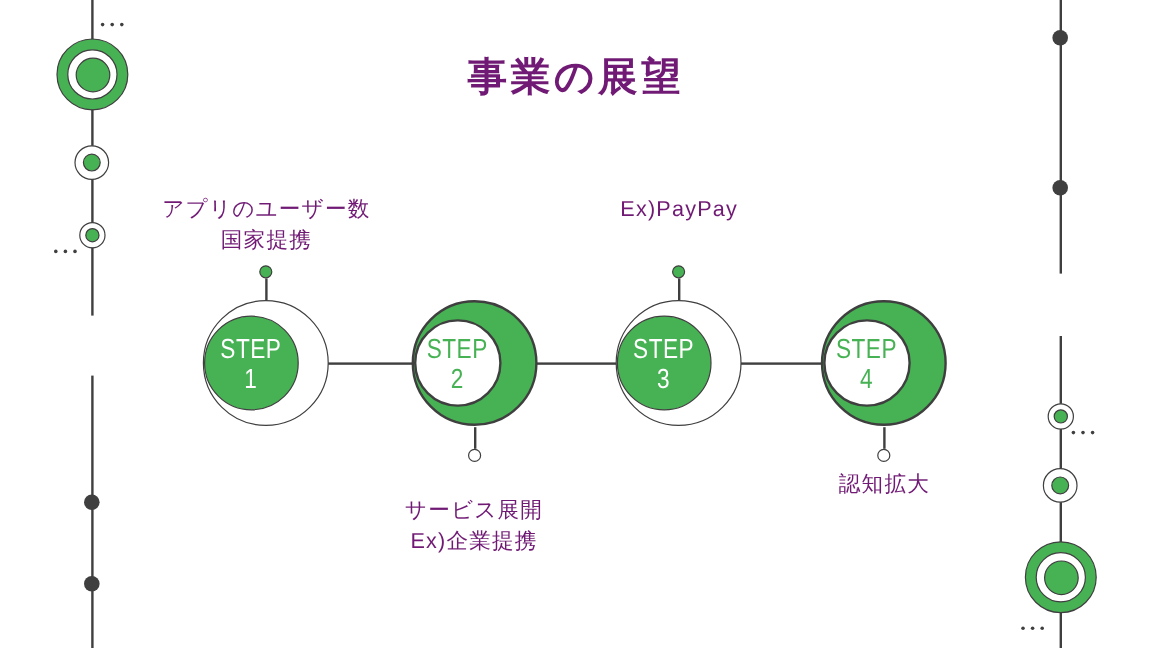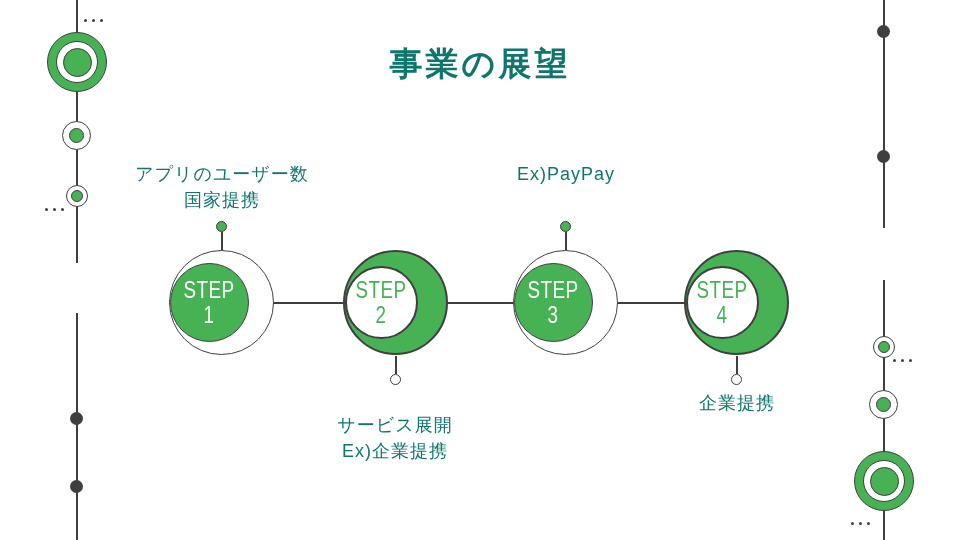--- a/index.html
+++ b/index.html
@@ -5,21 +5,21 @@
   * { margin:0; padding:0; box-sizing:border-box; }
   html,body { background:#fff; }
   .slide {
     position:relative; width:960px; height:540px; background:#ffffff;
     overflow:hidden; font-family:"Liberation Sans", sans-serif;
   }
   
   .title {
     position:absolute; top:42px; left:0; width:100%;
     text-align:center; font-size:33px; font-weight:700;
-    letter-spacing:3px; color:#0f766e;
+    letter-spacing:3px; color:#701a75;
   }
   
   .step-outer {
     position:absolute; top:250px; width:105px; height:105px; border-radius:50%;
     display:flex; align-items:center; 
   }
   .step-outer.filled { background:#ffffff; border:1.5px solid #3f3f3f; }
   .step-outer.ring   { background:#47b254; border:2px solid #3f3f3f; }
   .step-inner-filled {
     width:79px; height:79px; border-radius:50%; background:#47b254;
@@ -42,21 +42,21 @@
     position:absolute; width:11px; height:11px; border-radius:50%;
     background:#47b254; border:1.5px solid #3f3f3f;
   }
   .dot-hollow {
     position:absolute; width:11px; height:11px; border-radius:50%;
     background:#ffffff; border:1.5px solid #3f3f3f;
   }
   
   .annot {
     position:absolute; width:300px; text-align:center;
-    color:#0f766e; font-size:18px; line-height:26px; font-weight:300;
+    color:#701a75; font-size:18px; line-height:26px; font-weight:300;
     letter-spacing:1px;
   }
   .annot.above { top:161px; }
   .annot.below { top:390px; }
   
   .vline { position:absolute; width:1.5px; background:#3f3f3f; }
   .bdot  { position:absolute; width:13px; height:13px; border-radius:50%; background:#3f3f3f; }
   .edots { position:absolute; display:flex; gap:5px; }
   .edots i { display:block; width:3px; height:3px; border-radius:50%; background:#3f3f3f; }
   .bull {
@@ -195,16 +195,16 @@
   <div class="vstub" style="left:395px; top:356px; height:18px;"></div>
   <div class="dot-hollow" style="left:390px; top:374px;"></div>
   <div class="vstub" style="left:736px; top:356px; height:18px;"></div>
   <div class="dot-hollow" style="left:731px; top:374px;"></div>
 
   <div class="annot below" style="left:245px;margin-top:22px;">
     <div>サービス展開</div>
     <div>Ex)企業提携</div>
   </div>
   <div class="annot below" style="left:587px;">
-    <div>企業提携</div>
+    <div>認知拡大</div>
   </div>
 
 </div>
 
 </body></html>

